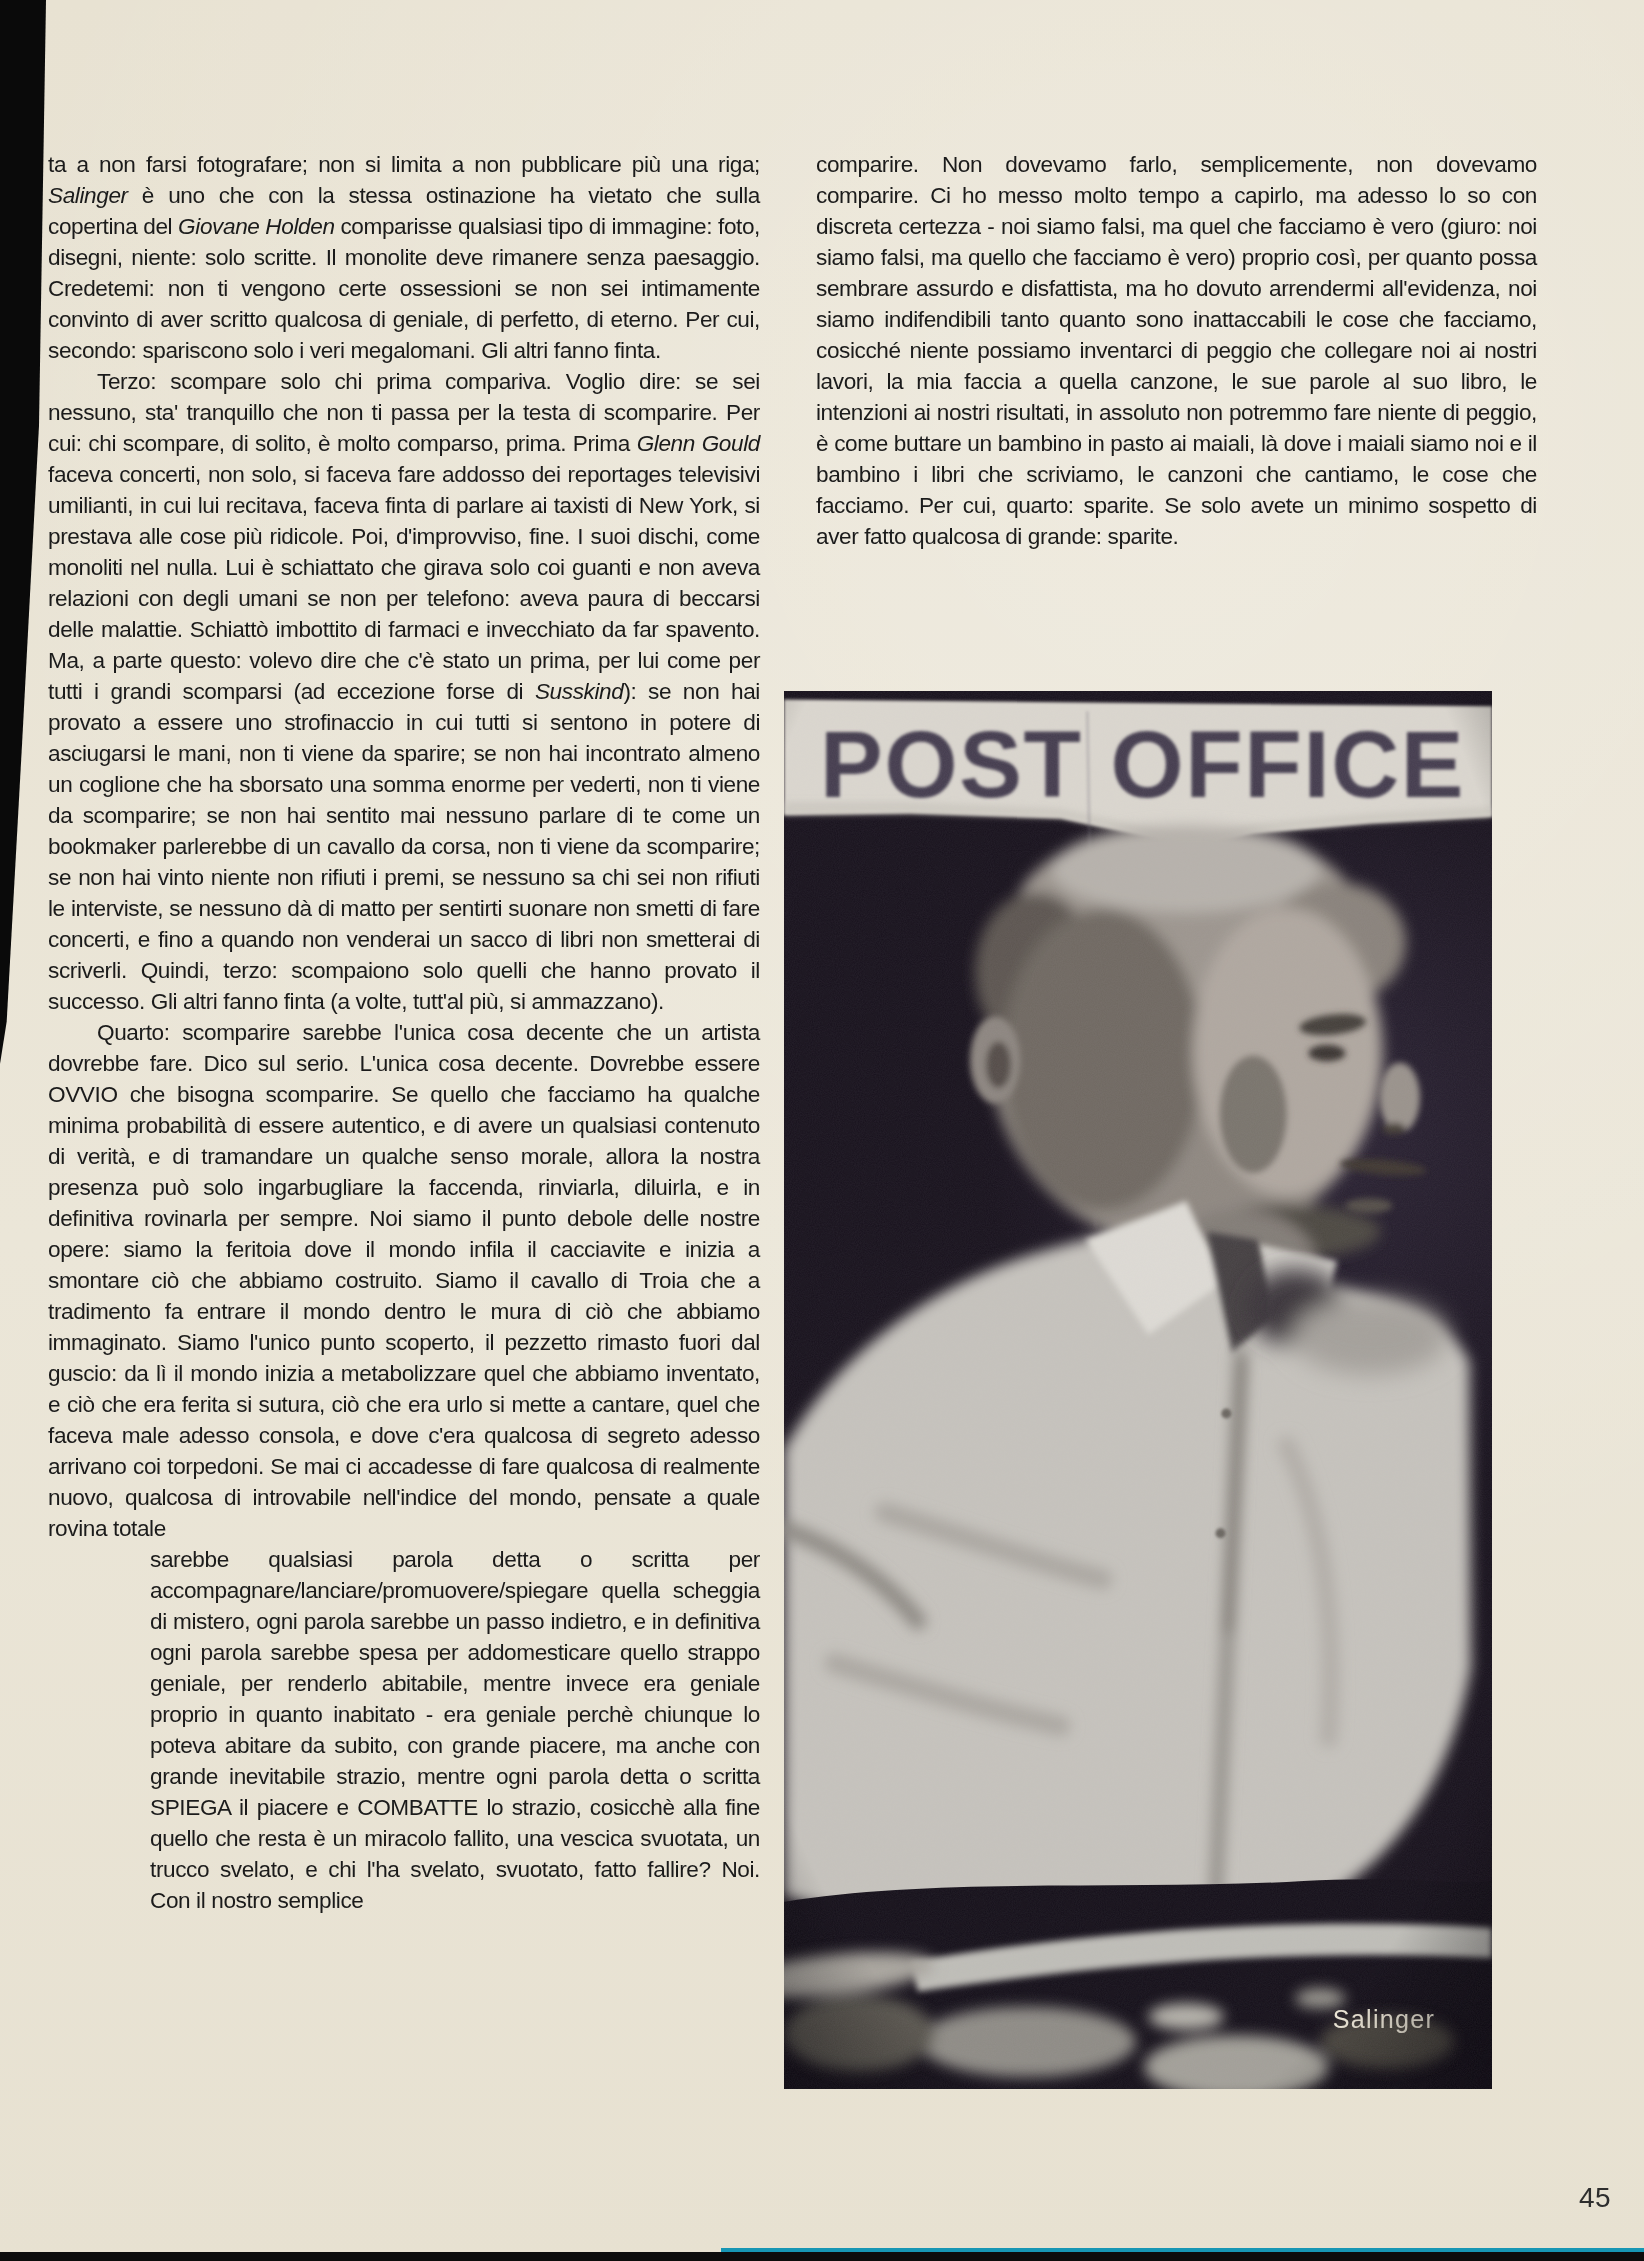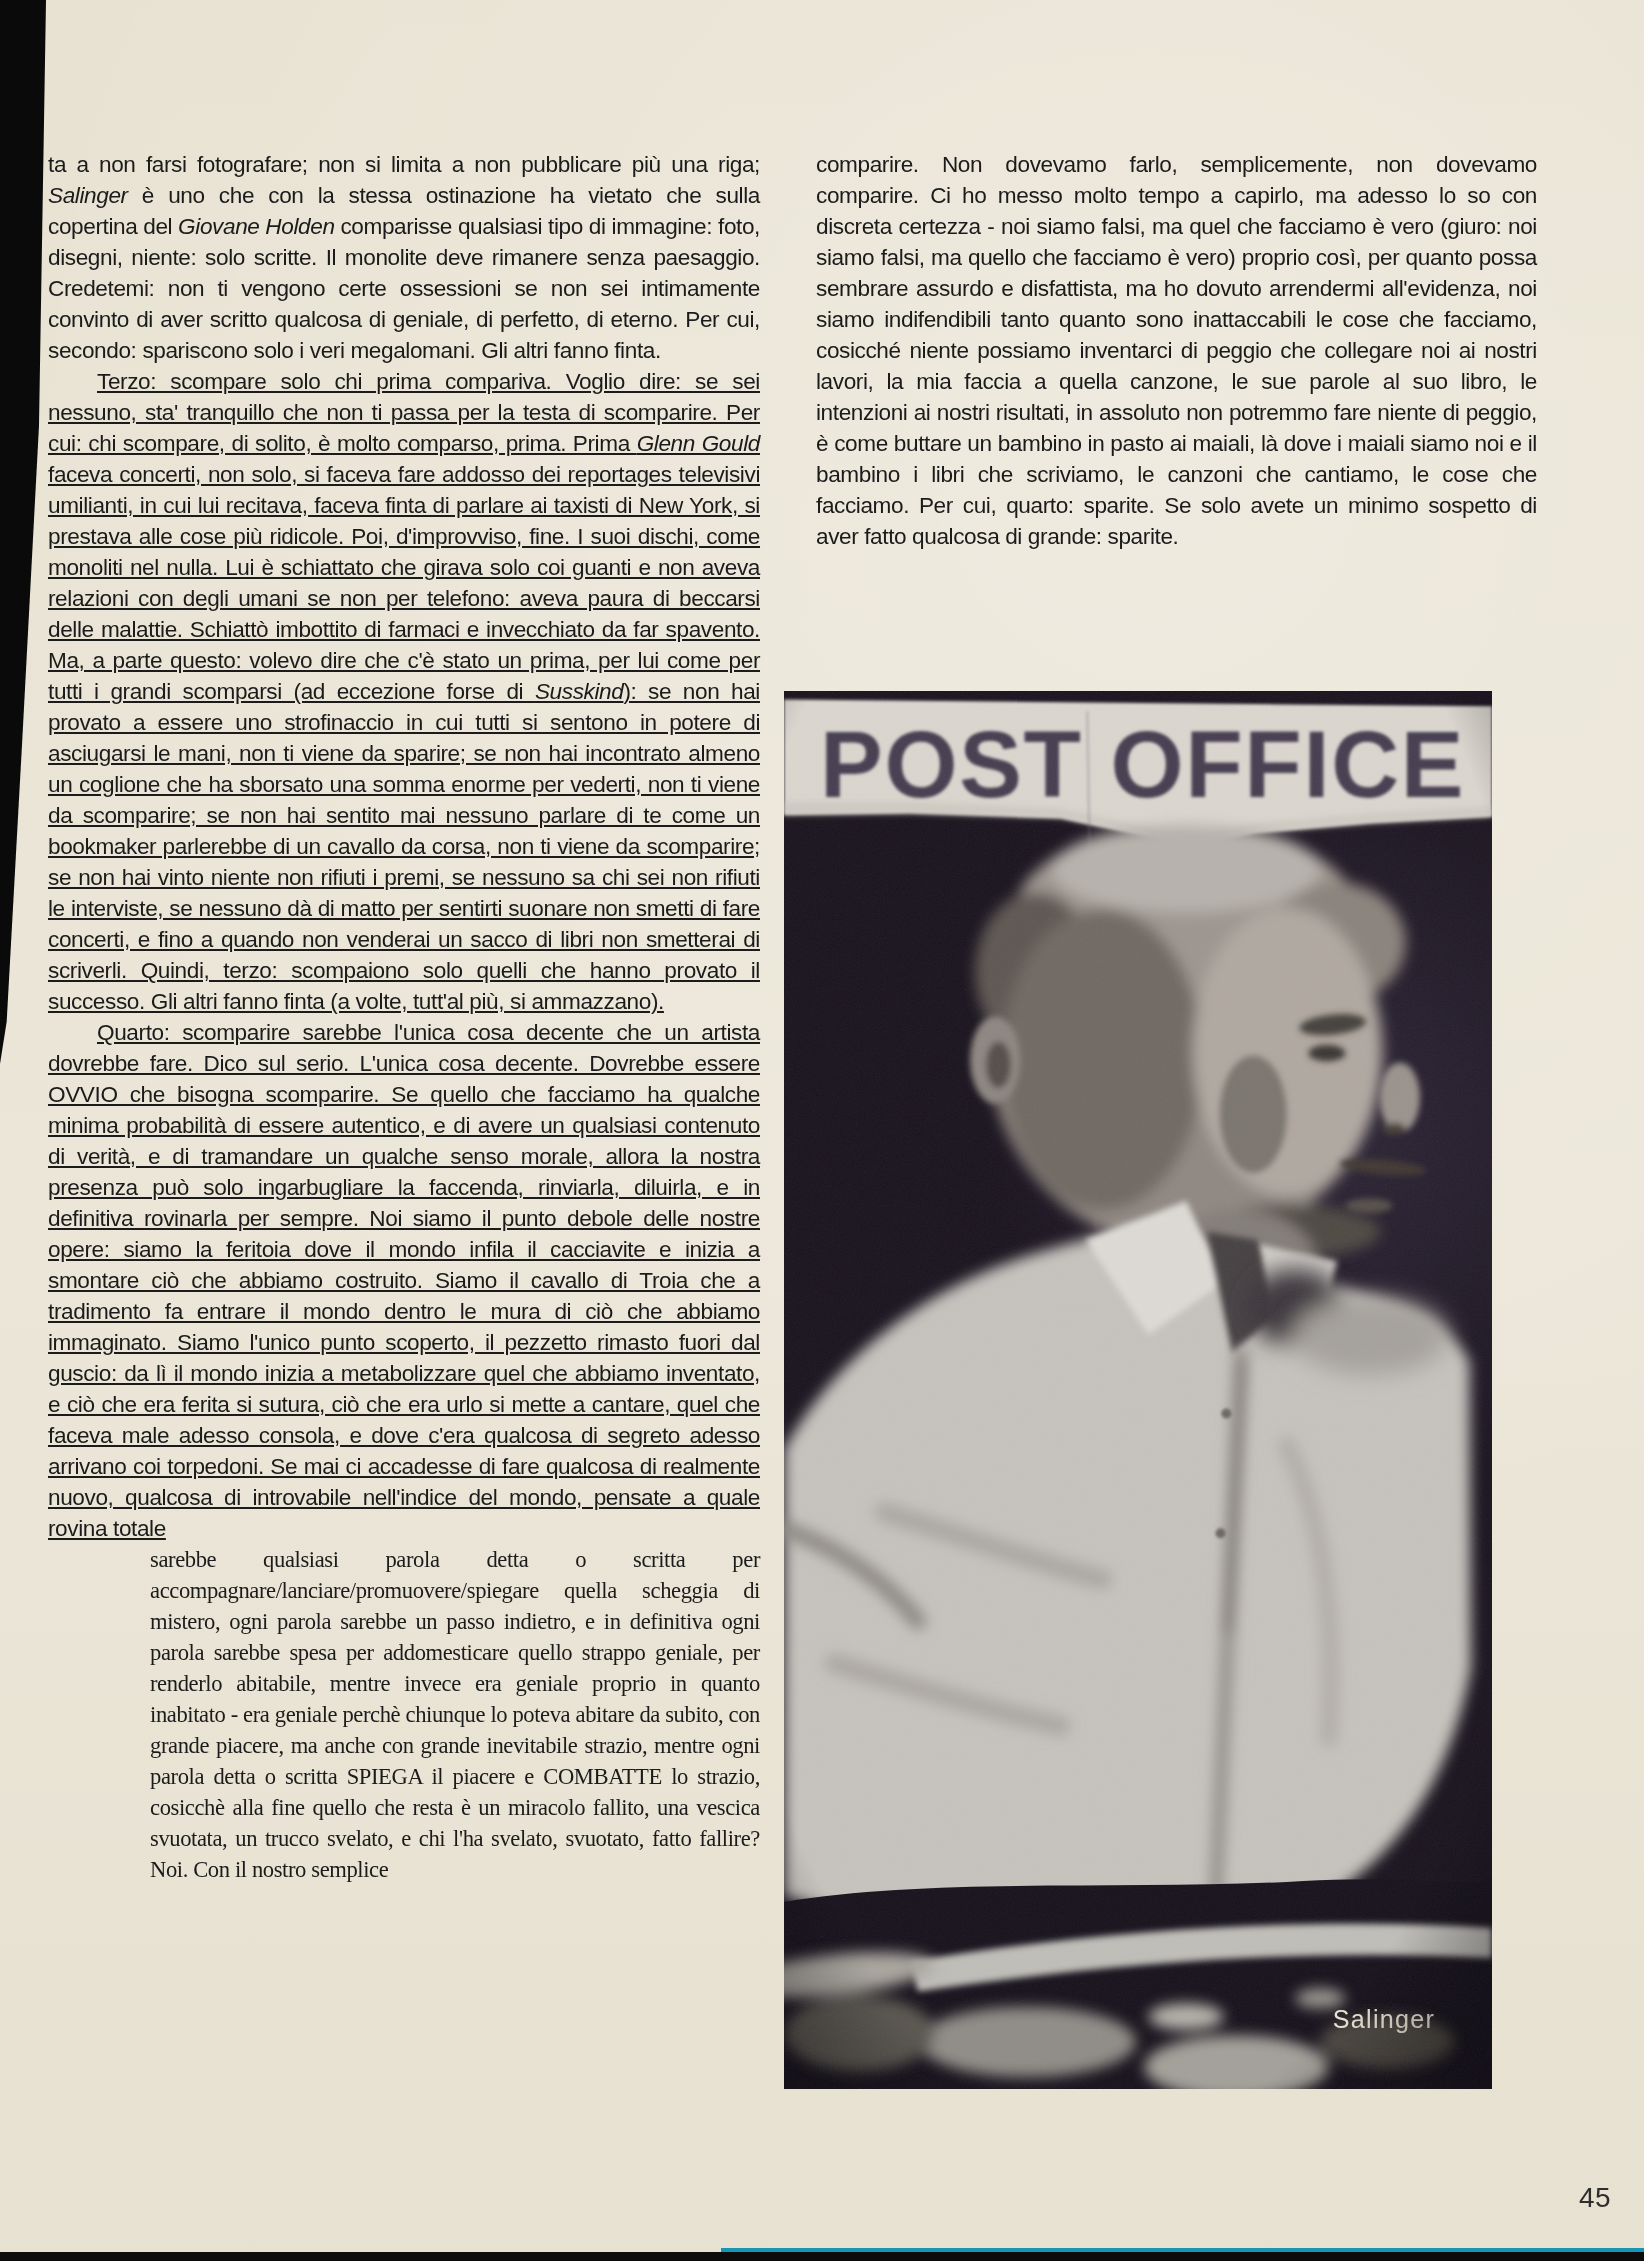--- a/index.html
+++ b/index.html
@@ -18,22 +18,22 @@
     position:absolute;left:0;top:0;width:50px;height:1064px;background:#0a0a0a;
     clip-path:polygon(0 0, 46px 0, 39px 40%, 22px 70%, 6.7px 96%, 0 100%);
   }
   .border-bottom{position:absolute;left:0;top:2252px;width:1644px;height:9.2px;background:#0c0c0c;}
   .edge-teal{position:absolute;left:721px;top:2248px;width:924px;height:5.9px;background:#1796b4;}
   
   .col{position:absolute;top:149px;font-size:22.6px;line-height:31px;letter-spacing:-0.4px;}
   .col-left{left:48px;width:712px;}
   .col-right{left:816px;width:721px;}
   .para{margin:0;text-align:justify;}
-  .p-indent{text-indent:49px;text-decoration:underline;}
-  .shifted{margin-left:102px;font-family:Liberation Serif, serif;}
+  .p-indent{text-indent:49px;}
+  .shifted{margin-left:102px;}
   .it{font-style:italic;}
   
   .photo{position:absolute;left:784px;top:691px;width:708px;height:1398px;margin:0;background:#18121d;}
   .photo svg{display:block;width:708px;height:1398px;}
   .page-number{position:absolute;left:1579px;top:2182px;width:59px;font-size:28px;letter-spacing:0.4px;color:#2e2e2e;}
 </style>
 </head>
 <body>
 
 <div class="page">

